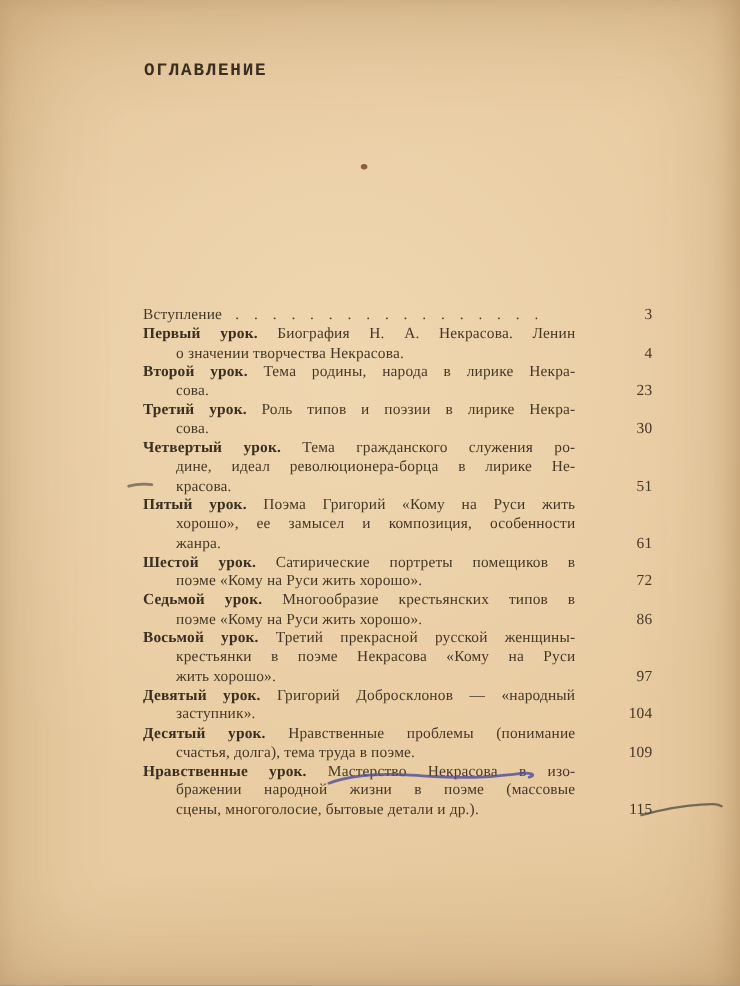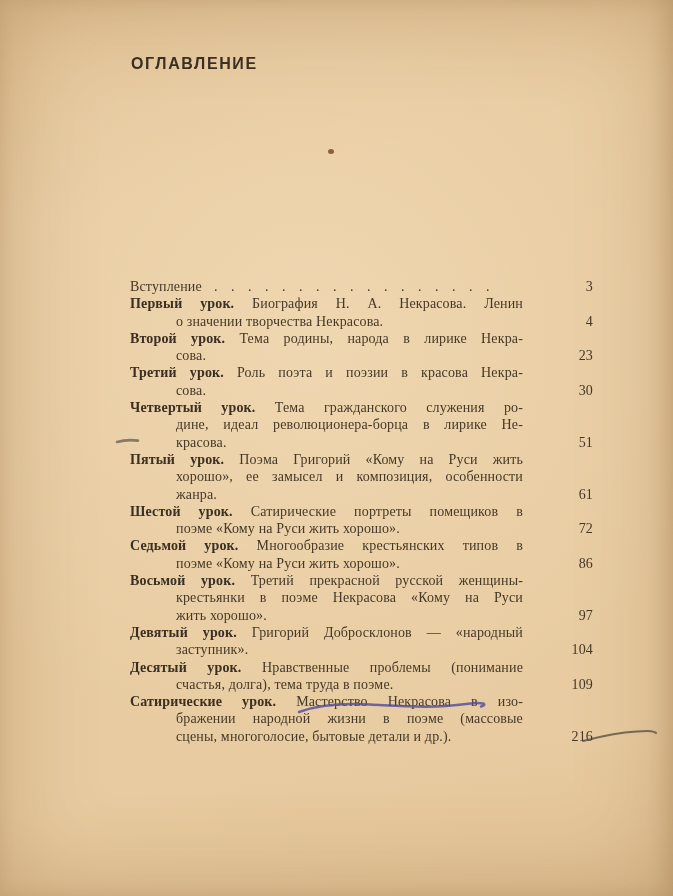--- a/index.html
+++ b/index.html
@@ -15,32 +15,32 @@
   .vignette{
     position:absolute;inset:0;pointer-events:none;
     box-shadow:inset 0 0 95px rgba(128,88,44,0.30), inset 0 0 16px rgba(128,88,44,0.14);
   }
   .edge-right{
     position:absolute;top:0;right:0;width:26px;height:100%;pointer-events:none;
     background:linear-gradient(90deg, rgba(150,105,55,0) 0%, rgba(150,105,55,0.13) 100%);
   }
   .title{
     position:absolute;left:131px;top:55px;
-    font-family:Liberation Sans, sans-serif;
+    font-family:Liberation Mono, monospace;
     font-weight:bold;font-size:16px;letter-spacing:1.6px;
     color:var(--ink-bold,#3a2f22);
   }
   .toc{
     position:absolute;left:130px;top:278px;width:463px;
     font-size:14px;line-height:17.3px;letter-spacing:0.15px;
     color:var(--ink,#453827);
   }
   .entry{position:relative;padding-right:70px;}
   .line{min-height:17.3px;}
-  .line.cont{margin-left:46px;}
+  .line.cont{margin-left:30px;}
   .line.just{text-align:justify;text-align-last:justify;}
   .lead{font-weight:bold;color:var(--ink-bold,#3a2f22);}
   .lead.plain{font-weight:normal;color:var(--ink,#453827);}
   .dots{letter-spacing:13.5px;margin-left:12px;white-space:nowrap;}
   .pagenum{position:absolute;right:0;bottom:0;line-height:17.3px;}
   .speck{
     position:absolute;left:328px;top:149px;width:6px;height:5px;
     border-radius:50%;opacity:0.85;pointer-events:none;
   }
   .marks-overlay{position:absolute;inset:0;pointer-events:none;}
@@ -63,21 +63,21 @@
         <div class="line just"><span class="lead">Первый урок.</span> <span>Биография Н. А. Некрасова. Ленин</span></div>
         <div class="line cont">о значении творчества Некрасова.</div>
         <span class="pagenum">4</span>
       </div>
       <div class="entry">
         <div class="line just"><span class="lead">Второй урок.</span> <span>Тема родины, народа в лирике Некра-</span></div>
         <div class="line cont">сова.</div>
         <span class="pagenum">23</span>
       </div>
       <div class="entry">
-        <div class="line just"><span class="lead">Третий урок.</span> <span>Роль поэта и поэзии в красова Некра-</span></div>
+        <div class="line just"><span class="lead">Третий урок.</span> <span>Роль типов и поэзии в лирике Некра-</span></div>
         <div class="line cont">сова.</div>
         <span class="pagenum">30</span>
       </div>
       <div class="entry">
         <div class="line just"><span class="lead">Четвертый урок.</span> <span>Тема гражданского служения ро-</span></div>
         <div class="line cont just">дине, идеал революционера-борца в лирике Не-</div>
         <div class="line cont">красова.</div>
         <span class="pagenum">51</span>
       </div>
       <div class="entry">
@@ -106,24 +106,24 @@
         <div class="line just"><span class="lead">Девятый урок.</span> <span>Григорий Добросклонов — «народный</span></div>
         <div class="line cont">заступник».</div>
         <span class="pagenum">104</span>
       </div>
       <div class="entry">
         <div class="line just"><span class="lead">Десятый урок.</span> <span>Нравственные проблемы (понимание</span></div>
         <div class="line cont">счастья, долга), тема труда в поэме.</div>
         <span class="pagenum">109</span>
       </div>
       <div class="entry">
-        <div class="line just"><span class="lead">Сатирические урок.</span> <span>Мастерство Некрасова в изо-</span></div>
+        <div class="line just"><span class="lead">Нравственные урок.</span> <span>Мастерство Некрасова в изо-</span></div>
         <div class="line cont just">бражении народной жизни в поэме (массовые</div>
         <div class="line cont">сцены, многоголосие, бытовые детали и др.).</div>
-        <span class="pagenum">216</span>
+        <span class="pagenum">115</span>
       </div>
     </div>
 
   <svg class="marks-overlay" width="673" height="896" viewBox="0 0 673 896">
 
     <path d="M299 712 C 318 705, 342 703, 370 704.5 S 420 708, 446 706 S 476 701.5, 483 703.5 C 485.5 704.3, 484 706, 481 706.5" fill="none" stroke-width="2.5" stroke-linecap="round" opacity="0.82" stroke="#534e9e"></path>
 
     <path d="M583 741 C 600 736.5, 620 732.5, 637 731.5 S 653 731.5, 656 733" fill="none" stroke-width="2" stroke-linecap="round" opacity="0.72" stroke="#4a443e"></path>
 
     <path d="M117 442 C 123 440.3, 131 439.8, 138 440.6" fill="none" stroke-width="2.6" stroke-linecap="round" opacity="0.68" stroke="#55504a"></path>

